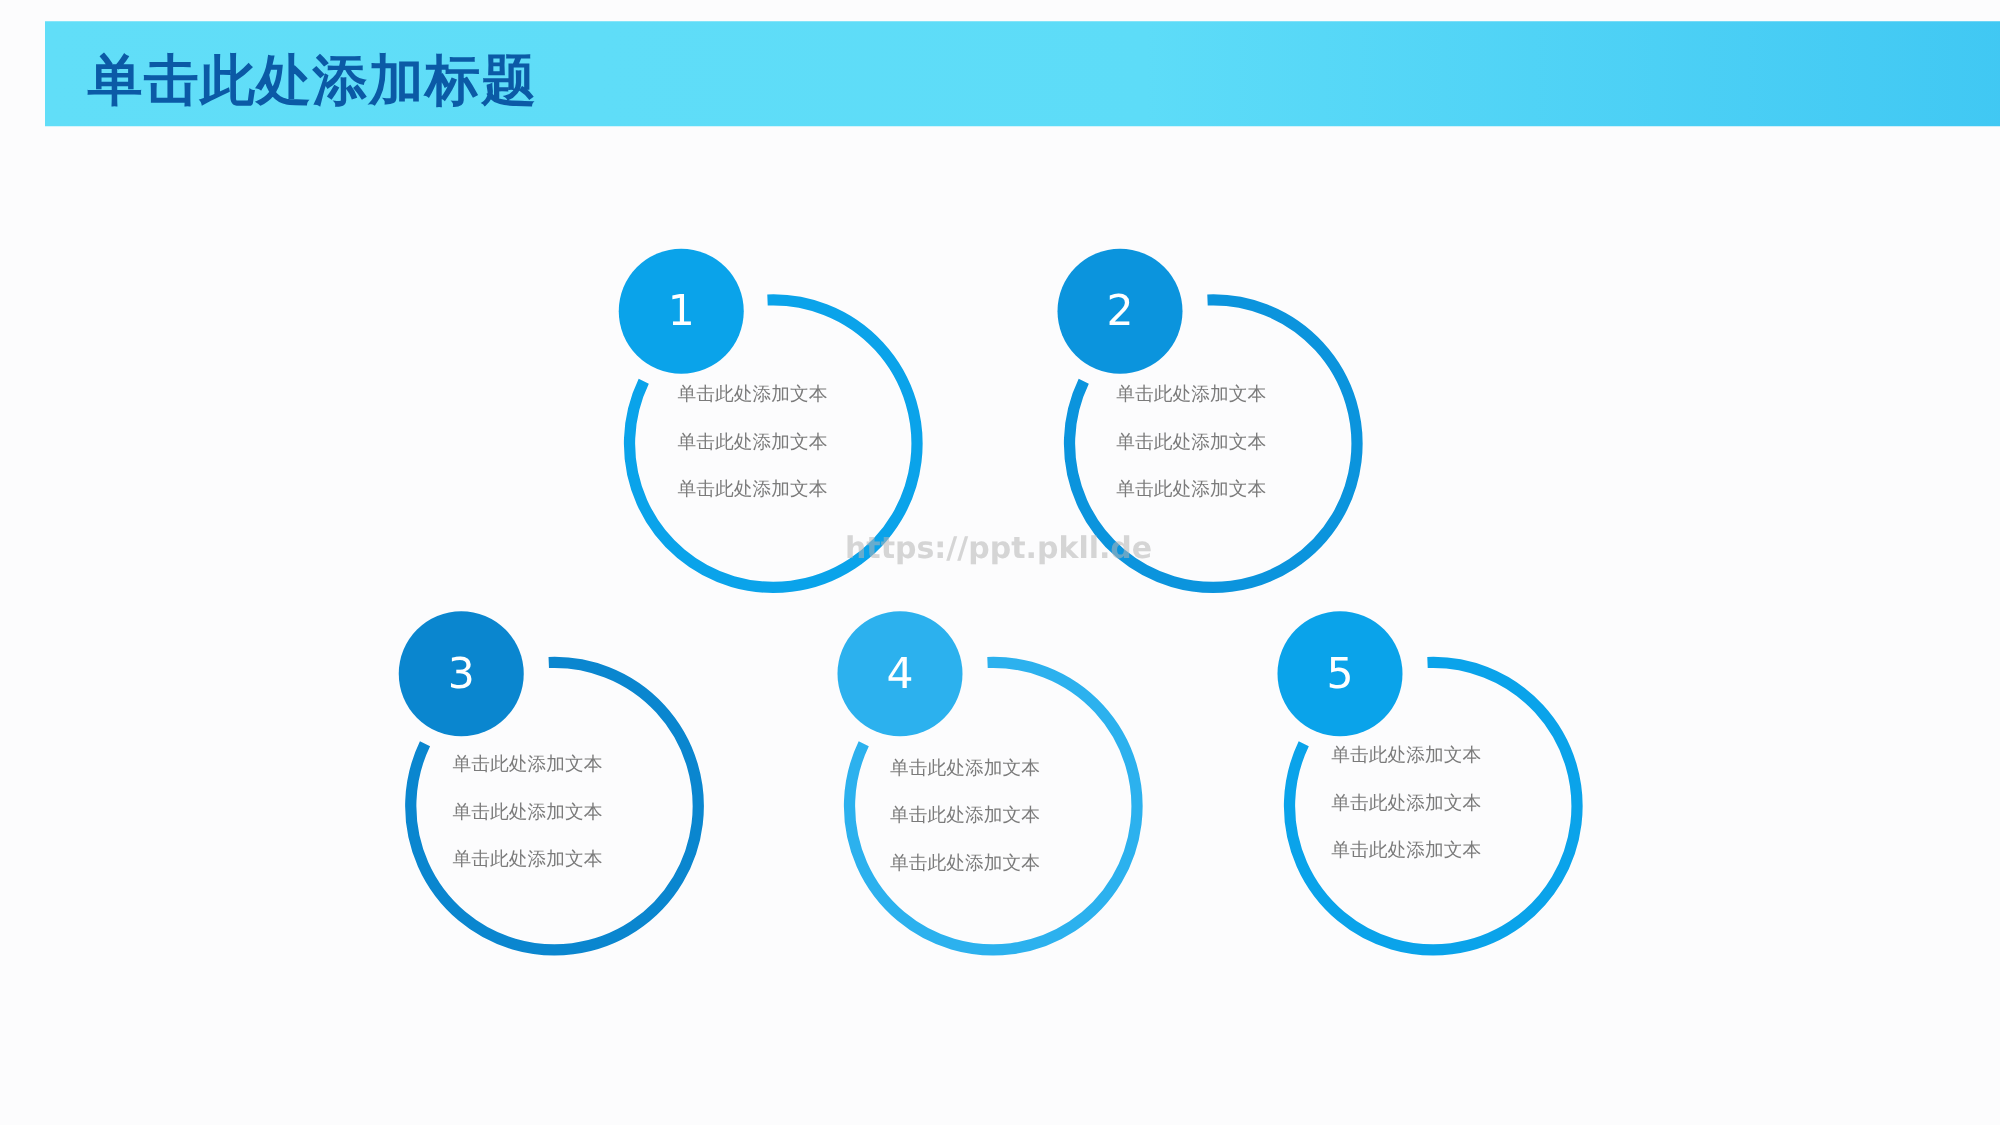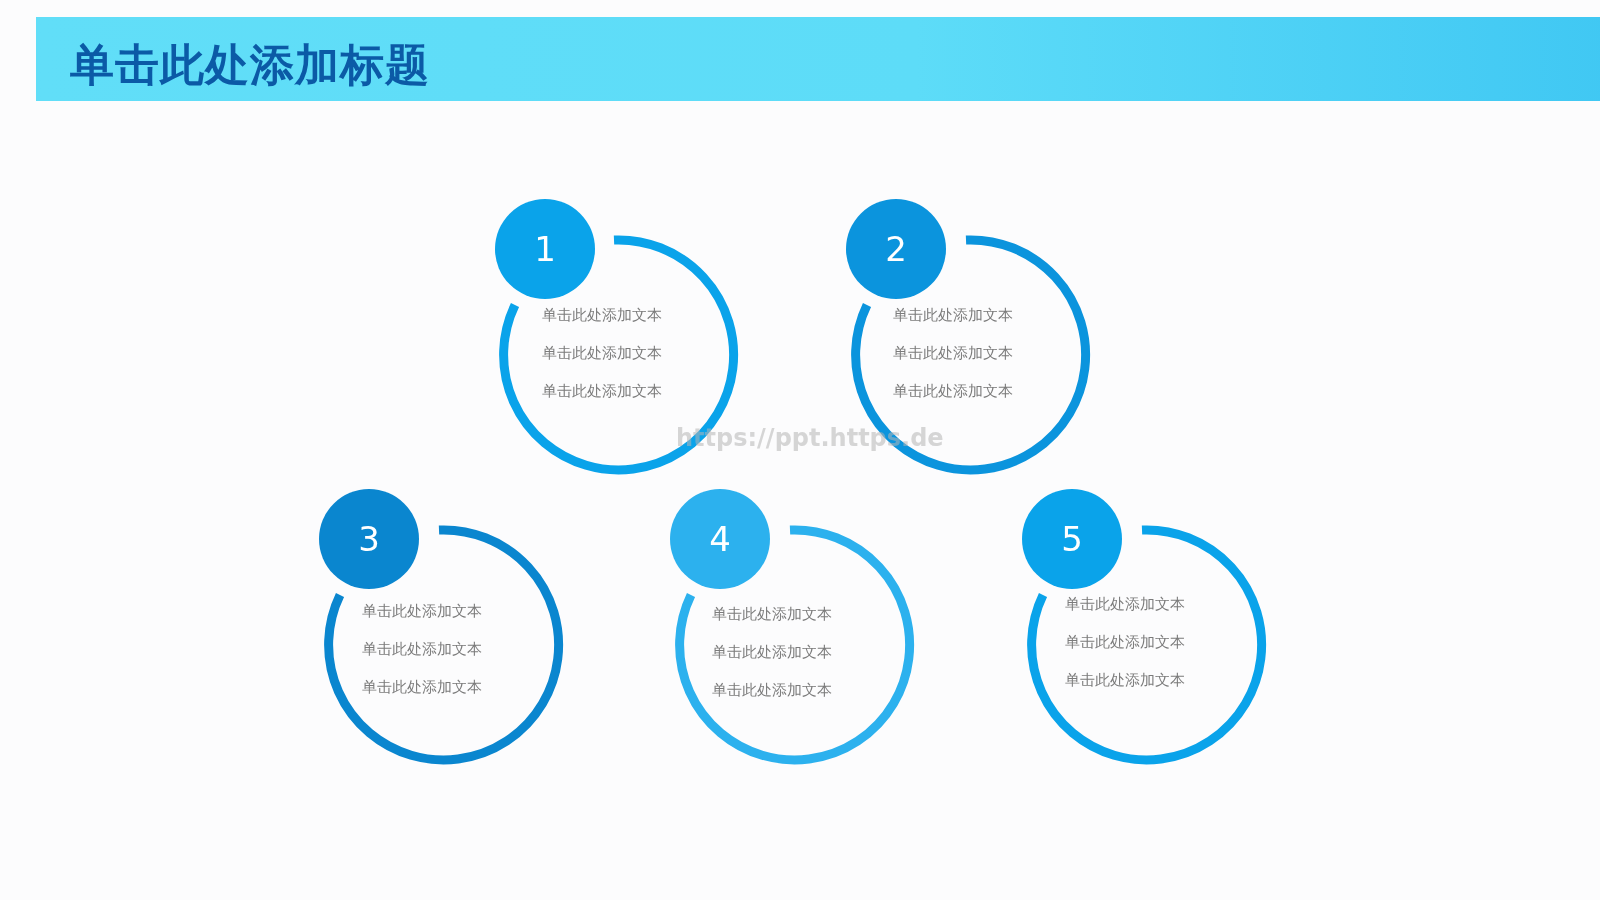--- a/index.html
+++ b/index.html
@@ -111,14 +111,14 @@
   </div>
   <div class="badge" style="left: 1022px; top: 489px; background: rgb(10, 163, 234);">
     <span>5</span>
   </div>
   <div class="lines" style="left:1065px; top:585px;">
     <div>单击此处添加文本</div>
     <div>单击此处添加文本</div>
     <div>单击此处添加文本</div>
   </div>
 
-  <div class="watermark">https://ppt.https.de</div>
+  <div class="watermark">https://ppt.pkll.de</div>
 </div>
 
 </body></html>

